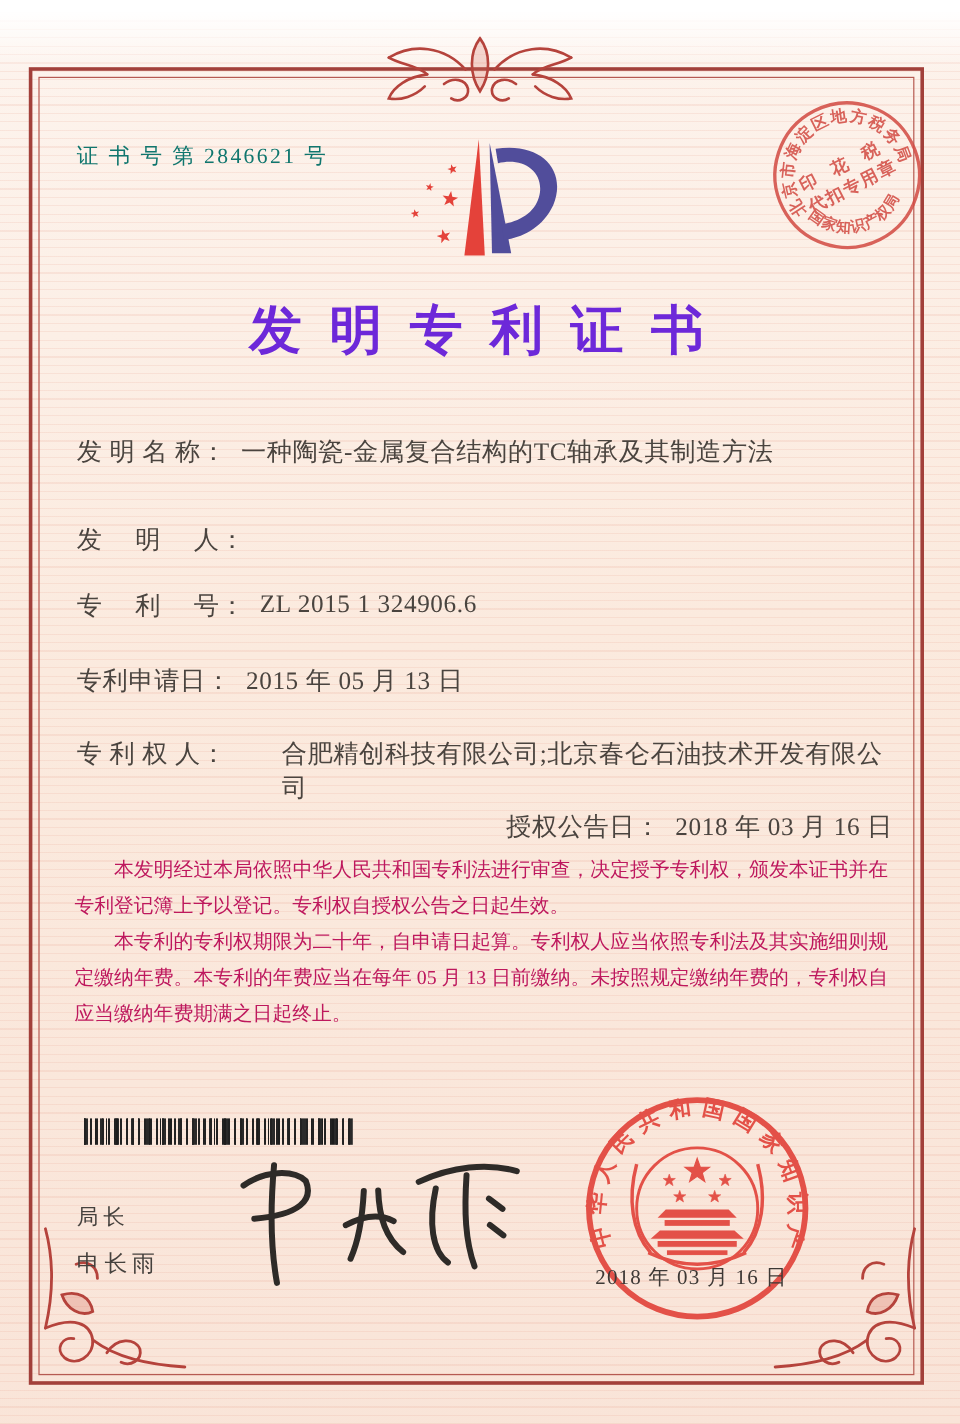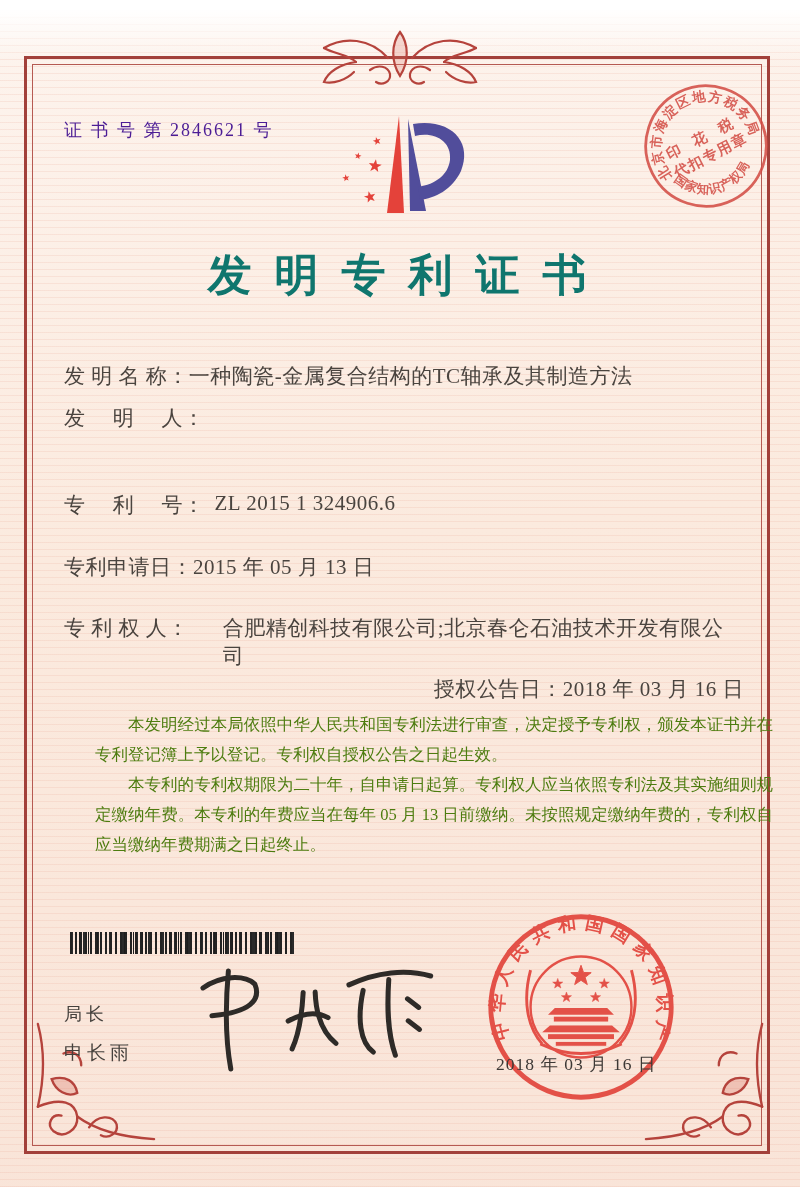--- a/index.html
+++ b/index.html
@@ -18,42 +18,42 @@
   .frame-outer{
     position:absolute; left:24px; top:56px; width:746px; height:1098px;
     border:3px solid #a2403a;
   }
   .frame-inner{
     position:absolute; left:32px; top:64px; width:730px; height:1082px;
     border:1.5px solid #b65a52;
   }
   .cert-no{
     position:absolute; left:64px; top:118px;
-    font-size:18px; letter-spacing:2px; color:#4c1d95; white-space:pre;
+    font-size:18px; letter-spacing:2px; color:#0f766e; white-space:pre;
   }
   .logo{ position:absolute; left:332px; top:90px; width:150px; height:146px; }
   .tax-seal{
     position:absolute; left:620px; top:60px; width:172px; height:172px;
     transform:rotate(-27deg); opacity:0.85;
   }
   .title{
     position:absolute; left:0; top:246px; width:800px; text-align:center;
-    font-size:44px; font-weight:600; letter-spacing:6px; color:#0f766e; white-space:pre;
+    font-size:44px; font-weight:600; letter-spacing:6px; color:#6d28d9; white-space:pre;
   }
   .field{
     position:absolute; left:64px; width:680px; display:flex;
     font-size:21px; color:#4a443f; letter-spacing:0.5px;
   }
   .field .lab{ white-space:pre; flex:none; }
-  .field .val{ margin-left:0; white-space:pre-wrap; }
-  .f0{ top:362px; } .f1{ top:404px;text-align:right; } .f2{ top:491px;gap:10px; }
+  .field .val{ margin-left:12px; white-space:pre-wrap; }
+  .f0{ top:362px; } .f1{ top:436px;text-align:right; } .f2{ top:491px; }
   .f3{ top:553px; } .f4{ top:614px;gap:34px; } .f5{ top:675px;justify-content:flex-end; }
   .body-text{
     position:absolute; left:62px; top:710px; width:678px;
-    font-size:16.5px; line-height:1.82; color:#4d7c0f; text-align:justify;margin-left:33px;
+    font-size:16.5px; line-height:1.82; color:#be185d; text-align:justify;
   }
   .body-text p{ text-indent:2em; }
   .barcode{
     position:absolute; left:70px; top:932px; width:224px; height:22px;
     background-image:
       repeating-linear-gradient(90deg,#222 0 2px, rgba(0,0,0,0) 2px 5px),
       repeating-linear-gradient(90deg,#1d1d1d 0 1px, rgba(0,0,0,0) 1px 9px),
       repeating-linear-gradient(90deg,#2a2a2a 0 3px, rgba(0,0,0,0) 3px 13px);
   }
   .director-title{ position:absolute; left:64px; top:1002px; font-size:18px; letter-spacing:4px; color:#45413d; }

